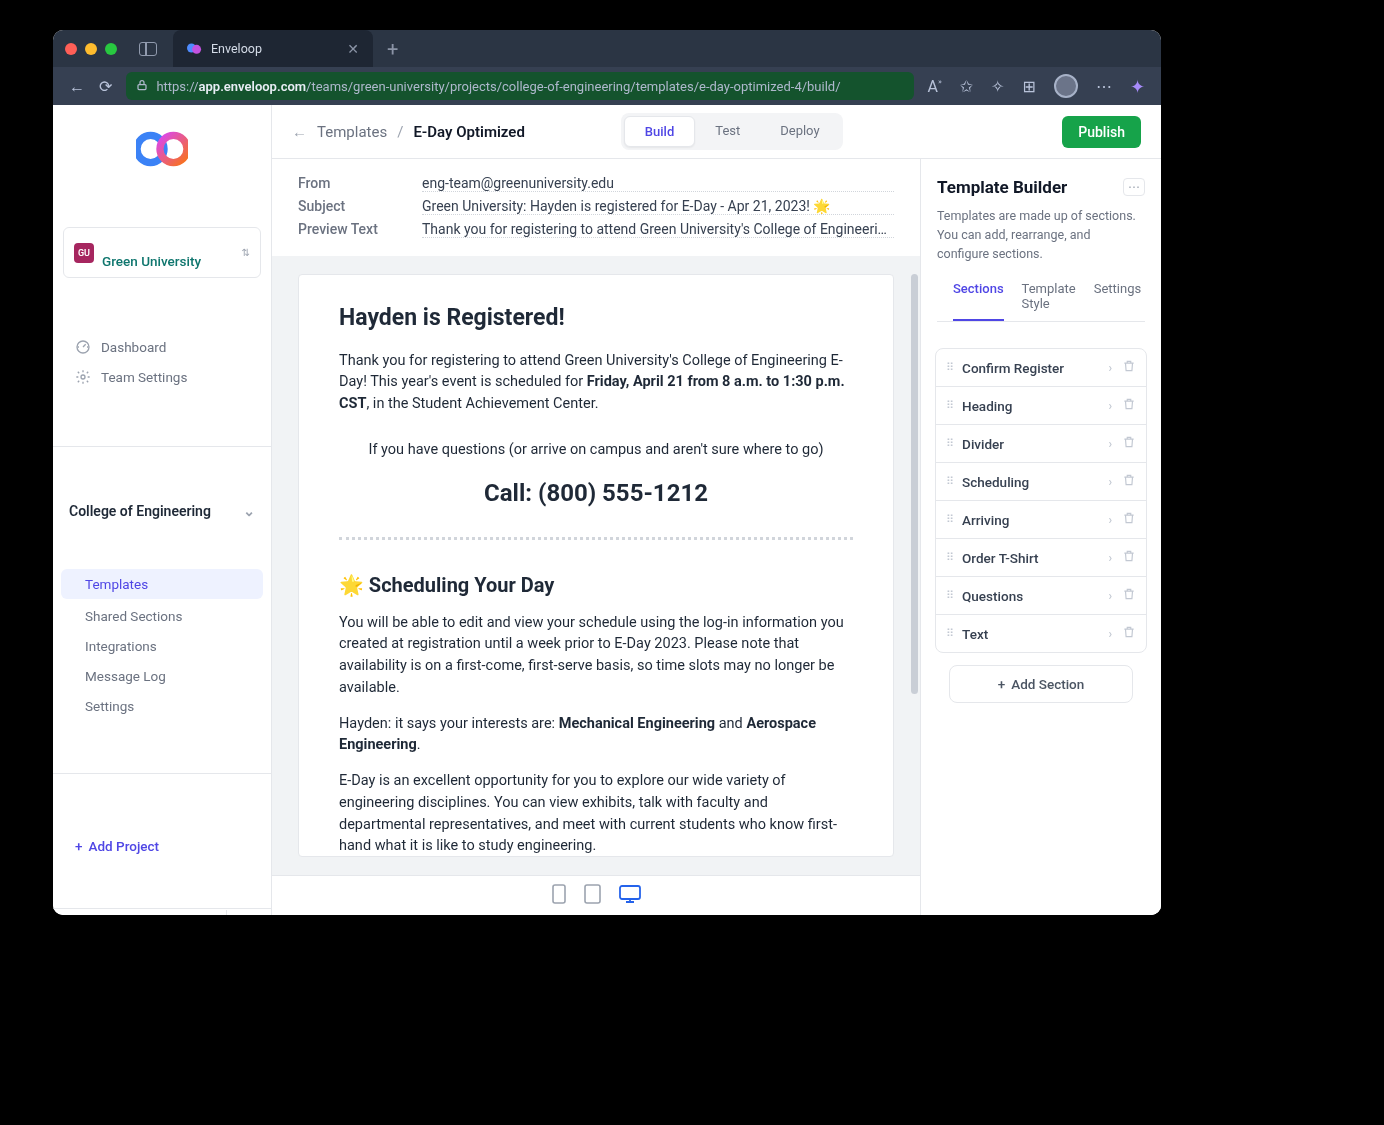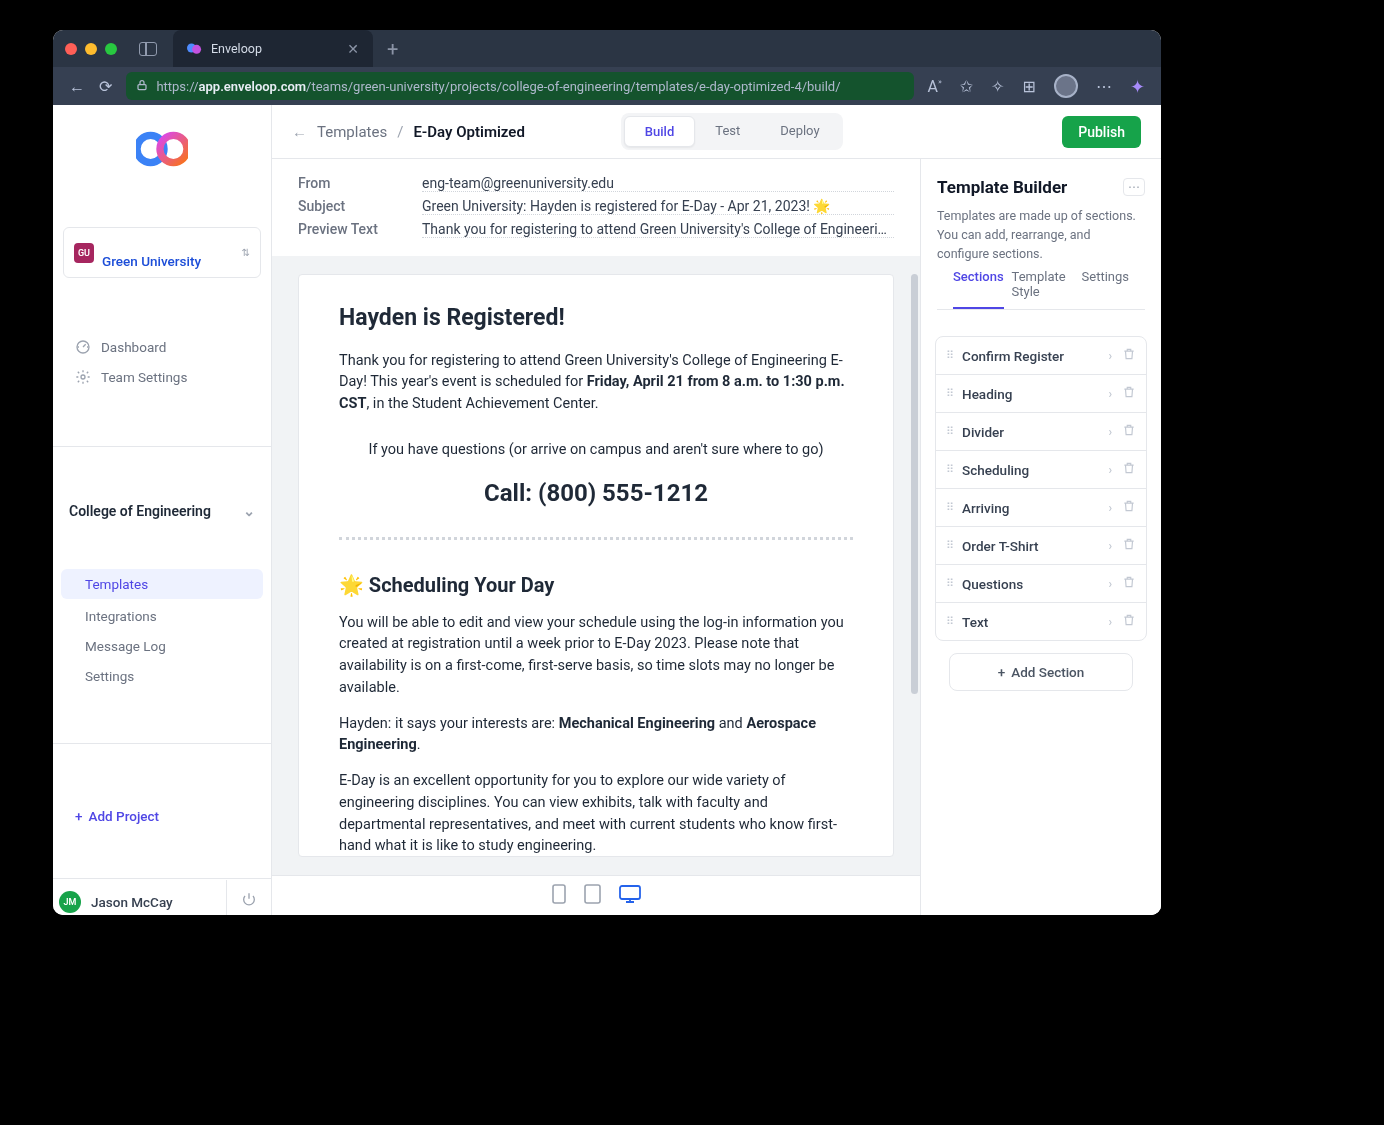--- a/index.html
+++ b/index.html
@@ -74,21 +74,21 @@
       flex-direction: column;
       gap: 40px;
     }
     .logo-area { padding: 26px 0 20px; display: flex; justify-content: center; }
     .enveloop-logo { width: 52px; height: 36px; }
     .team-select {
       margin: 0 10px 10px; background: #fff; border: 1px solid #e5e7eb;
       border-radius: 6px; padding: 8px 10px; display: flex; align-items: center; gap: 8px;
     }
     .team-badge { width: 20px; height: 20px; border-radius: 4px; background: #a6265f; color: #fff; font-size: 9px; display: flex; align-items: center; justify-content: center; font-weight: 600; }
-    .team-name { font-size: 13.5px; font-weight: 500; color: #1d4ed8; margin-top: 17px; }
+    .team-name { font-size: 13.5px; font-weight: 500; color: #0f766e; margin-top: 17px; }
     .team-chev { margin-left: auto; color: #9ca3af; font-size: 10px; }
     .nav-list { padding: 4px 0; }
     .nav-item {
       display: flex; align-items: center; gap: 10px;
       padding: 7px 22px; font-size: 13.5px; color: #6b7280;
     }
     .nav-icon { width: 16px; height: 16px; color: #9ca3af; }
     .nav-divider { border-top: 1px solid #e5e7eb; margin: 10px 0; }
     .project-header {
       display: flex; align-items: center; justify-content: space-between;
@@ -172,21 +172,21 @@
     
     .right-panel {
       width: 241px; border-left: 1px solid #e5e7eb;
       background: #fff; display: flex; flex-direction: column;
     }
     .rp-header { padding: 18px 16px 10px; }
     .rp-title-row { display: flex; align-items: center; justify-content: space-between; }
     .rp-title { font-size: 17px; font-weight: 700; color: #111827; }
     .rp-menu { width: 22px; height: 18px; border: 1px solid #e5e7eb; border-radius: 4px; display: flex; align-items: center; justify-content: center; color: #9ca3af; font-size: 12px; }
     .rp-desc { font-size: 12.5px; color: #6b7280; margin-top: 10px; line-height: 1.5; }
-    .rp-tabs { display: flex; border-bottom: 1px solid #e5e7eb; margin-top: 6px; padding: 0 16px; gap: 8px; }
+    .rp-tabs { display: flex; border-bottom: 1px solid #e5e7eb; margin-top: 18px; padding: 0 16px; gap: 18px; }
     .rp-tab { font-size: 13px; color: #6b7280; padding-bottom: 10px; }
     .rp-tab.active { color: #4f46e5; border-bottom: 2px solid #4f46e5; font-weight: 500; }
     .section-list { padding: 16px 14px; display: flex; flex-direction: column; gap: 0; }
     .section-list-inner { border: 1px solid #e5e7eb; border-radius: 8px; overflow: hidden; }
     .section-row {
       display: flex; align-items: center; padding: 10px 10px;
       border-bottom: 1px solid #e5e7eb; font-size: 13.5px; color: #374151; font-weight: 500;
     }
     .section-row:last-child { border-bottom: none; }
     .drag-handle { color: #c2c8d2; margin-right: 10px; font-size: 11px; letter-spacing: -2px; }
@@ -280,20 +280,23 @@
         </div>
       </div>
       <div class="nav-divider"></div>
       <div class="project-header">
         <span>College of Engineering</span>
         <span style="color:#9ca3af">⌄</span>
       </div>
       <div class="project-sub">
         <div class="nav-item active">
             <span>Templates</span>
+          </div>
+        <div class="nav-item">
+            <span>Shared Sections</span>
           </div>
         <div class="nav-item">
             <span>Integrations</span>
           </div>
         <div class="nav-item">
             <span>Message Log</span>
           </div>
         <div class="nav-item">
             <span>Settings</span>
           </div>

